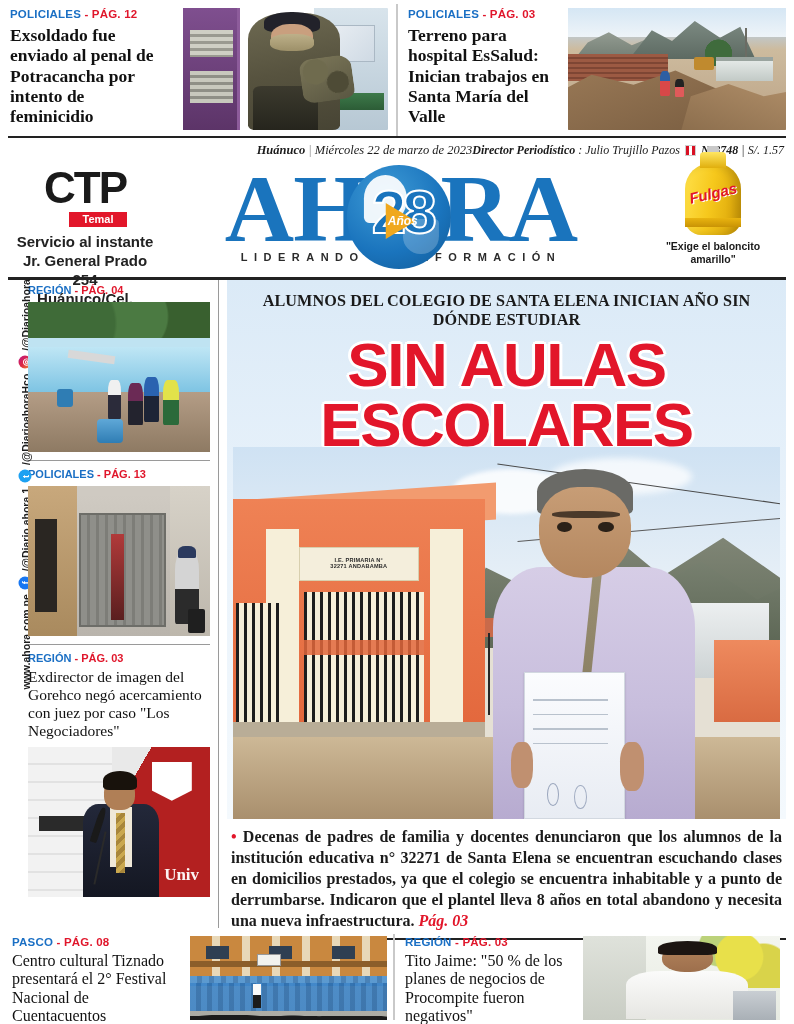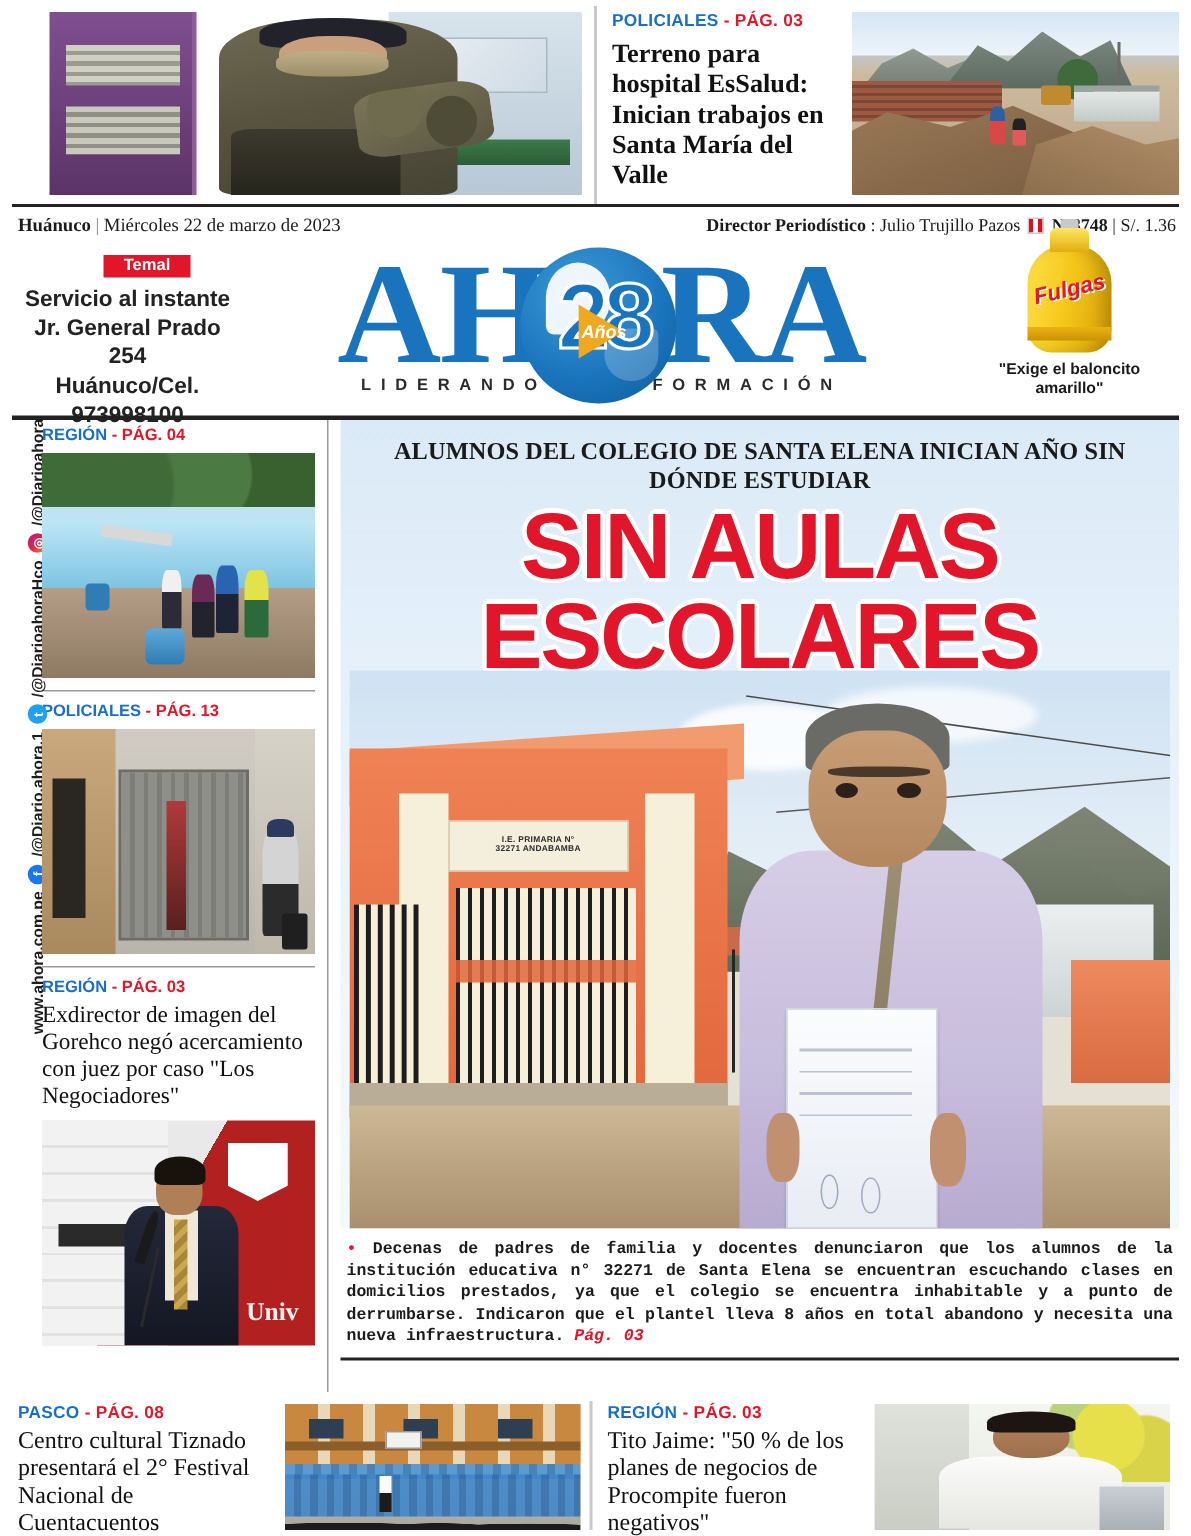--- a/index.html
+++ b/index.html
@@ -85,22 +85,22 @@
       clip-path: polygon(0% 100%, 8% 40%, 40% 18%, 70% 40%, 100% 28%, 100% 100%); }
   .ph-road .kidA { position:absolute; left:42%; top:52%; width:5%; height:20%;
       background:linear-gradient(180deg,#2e5fa3 0 40%, #d84848 40% 100%); border-radius:30% 30% 10% 10%; }
   .ph-road .kidB { position:absolute; left:49%; top:58%; width:4%; height:15%;
       background:linear-gradient(180deg,#222 0 42%, #e05a5a 42% 100%); border-radius:30% 30% 10% 10%; }
   .ph-road .digger { position:absolute; left:58%; top:40%; width:9%; height:11%;
       background:#c08a2e; border-radius:2px; }
 
   
   .mastrule { height:2px; background:#222; margin:0 8px; }
-  .dateline { display:flex; justify-content:space-between; align-items:center;
-      padding:5px 10px 3px 12px; font-size:12.5px; color:#1b1b1b; }
+  .dateline { display:flex; justify-content:flex-end; align-items:center;
+      padding:5px 10px 3px 12px; font-size:12.5px; color:#1b1b1b;font-style:italic; }
   .dateline .left b { font-weight:bold; }
   .dateline .sep { color:#8a8a8a; padding:0 3px; }
   .dateline .right { font-size:12px; display:flex; align-items:center; gap:3px; }
   .dateline .right b { font-weight:bold; }
   .flagicon { display:inline-block; width:11px; height:11px;
       background:linear-gradient(90deg,#d91023 0 33%,#ffffff 33% 66%,#d91023 66% 100%);
       border:.5px solid #cfcfcf; margin:0 2px; vertical-align:-1px; }
 
   .masthead { display:flex; align-items:flex-start; height:112px; padding:0 10px; position:relative; }
 
@@ -336,22 +336,22 @@
       border:1.5px solid #4a5d86; border-radius:50%; opacity:.5; }
   .ph-school .seal2{ position:absolute; left:50%; bottom:6%; width:13%; height:17%;
       border:1.5px solid #4a5d86; border-radius:50%; opacity:.45; }
   .ph-school .hand1 { position:absolute; left:12%; top:78%; width:10%; height:13%;
       background:#c09070; border-radius:40%; }
   .ph-school .hand2 { position:absolute; left:62%; top:78%; width:11%; height:14%;
       background:#c09070; border-radius:40%; }
 
   .caption { padding:7px 4px 6px 4px; border-bottom:2px solid #222; }
   .caption .bullet { color:#e2162a; font-weight:bold; }
-  .caption .txt { font-family:Liberation Mono, monospace; font-weight:bold;
-      font-size:11px; line-height:1.32; color:#1b1b1b; text-align:justify; }
+  .caption .txt { font-family:Liberation Serif, serif; font-weight:bold;
+      font-size:16px; line-height:1.32; color:#1b1b1b; text-align:justify; }
   .caption .pg { color:#e2162a; font-style:italic; font-weight:bold; }
 
   
   .bottom { display:flex; padding:6px 8px 0 8px; height:92px; }
   .b-story { display:flex; flex:1; padding:2px 6px 0 4px; }
   .b-story.second { border-left:2px solid #c9c9c9; padding-left:10px; }
   .b-text { width:178px; flex-shrink:0; padding-right:6px; }
   .b-head { font-size:16px; line-height:1.16; color:#111; margin-top:4px; font-weight:normal; }
   .b-photo { flex:1; overflow:hidden; position:relative; }
 
@@ -395,20 +395,27 @@
       background:linear-gradient(180deg,#c9ced3,#a9b0b6); }
 </style>
 </head>
 <body>
 
 <div class="page">
 
   <div class="topstrip">
 
     <div class="top-story">
+      <div class="ts-text">
+        <div class="kicker">
+          <span class="sec">POLICIALES</span>
+          <span class="pg">- PÁG. 12</span>
+        </div>
+        <div class="ts-head">Exsoldado fue enviado al penal de Potracancha por intento de feminicidio</div>
+      </div>
       <div class="ts-photo ph-soldier">
         <div class="door"></div>
         <div class="shelf"></div>
         <div class="shelf2"></div>
         <div class="wallr"></div>
         <div class="poster"></div>
         <div class="greenstrip"></div>
         <div class="person"></div>
         <div class="vest"></div>
         <div class="cap"></div>
@@ -447,27 +454,28 @@
 
   <div class="dateline">
     <div class="left">
       <b>Huánuco</b><span class="sep">|</span><span>Miércoles 22 de marzo de 2023</span>
     </div>
     <div class="right">
       <b>Director Periodístico</b>
         <span>: Julio Trujillo Pazos</span>
       <span class="flagicon"></span>
       <b>N°8748</b>
-      <span>| S/. 1.36</span>
+      <span>| S/. 1.57</span>
     </div>
   </div>
 
   <div class="masthead">
 
     <div class="ctp">
+      <div class="letters">CTP</div>
       <div class="temal">Temal</div>
       <div class="sub">
         <div>Servicio al instante</div>
         <div>Jr. General Prado 254</div>
         <div>Huánuco/Cel. 973998100</div>
       </div>
     </div>
 
     <div class="logo-wrap">
       <div class="globe"></div>

